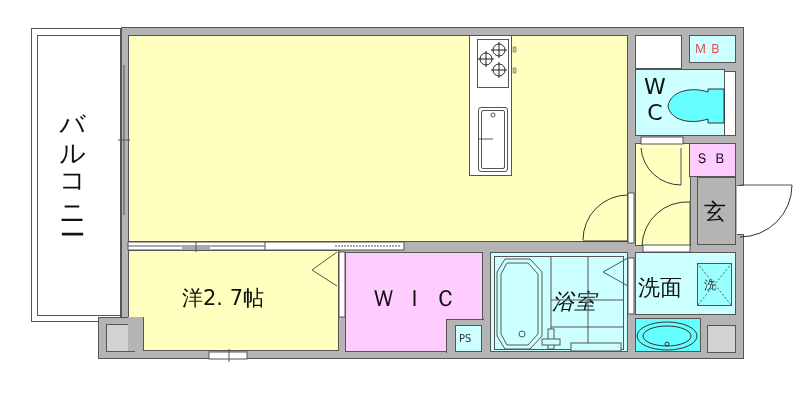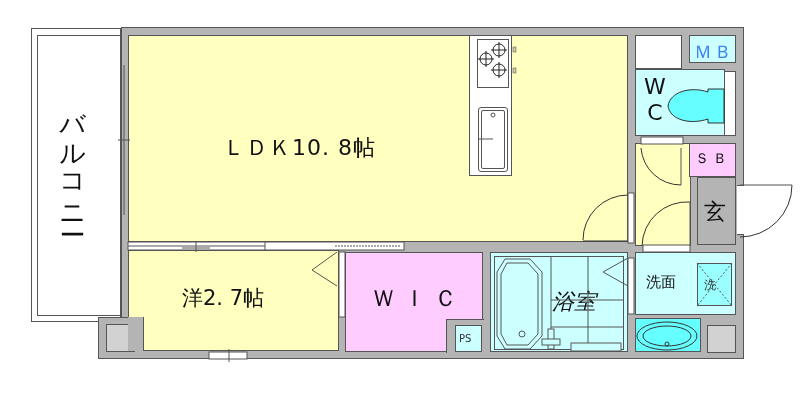--- a/index.html
+++ b/index.html
@@ -18,21 +18,20 @@
   <div class="abs" style="left:31px;top:28px;width:90px;height:294px;border:1px solid #555;background:#fff;"></div>
   <div class="abs" style="left:37px;top:35px;width:84px;height:281px;border:1px solid #555;background:#fff;"></div>
   <div class="room-label" style="left:62px;top:95px;width:30px;font-size:26px;line-height:38px;writing-mode:vertical-rl;text-orientation:upright;letter-spacing:2px;">バルコニー</div>
 
   <div class="abs wall" style="left:121px;top:27px;width:623px;height:332px;border:1px solid #555;"></div>
 
   <div class="abs wall" style="left:98px;top:317px;width:46px;height:42px;border:1px solid #555;border-right:none;"></div>
   <div class="abs" style="left:106px;top:324px;width:29px;height:28px;background:#d2d2d2;border:1px solid #555;"></div>
 
   <div class="abs" style="left:128px;top:35px;width:500px;height:207px;background:#ffffc0;border:1px solid #555;"></div>
-  <div class="room-label" style="left:223px;top:133px;font-size:22px;letter-spacing:1px;">ＬＤＫ10. 8帖</div>
 
   <div class="abs" style="left:469px;top:35px;width:43px;height:141px;background:#fff;border:1px solid #555;"></div>
   <div class="abs" style="left:477px;top:39px;width:32px;height:49px;border:1px solid #555;background:#fff;"></div>
   <div class="abs" style="left:478px;top:107px;width:30px;height:65px;border:1px solid #555;border-radius:3px;background:#fff;"></div>
   <div class="abs" style="left:481px;top:110px;width:24px;height:59px;border:1px solid #555;border-radius:2px;"></div>
 
   <div class="abs" style="left:128px;top:250px;width:211px;height:101px;background:#ffffc0;border:1px solid #555;"></div>
   <div class="abs" style="left:128px;top:317px;width:16px;height:34px;background:#b4b4b4;border-right:1px solid #555;"></div>
   <div class="room-label" style="left:182px;top:284px;font-size:21px;text-align:center;">洋2. 7帖</div>
 
@@ -41,29 +40,29 @@
   <div class="room-label" style="left:372px;top:283px;font-size:23px;letter-spacing:8px;font-family:Liberation Mono, monospace;">ＷＩＣ</div>
 
   <div class="abs" style="left:455px;top:325px;width:27px;height:27px;background:#ccffff;border:1px solid #555;"></div>
   <div class="room-label" style="left:459px;top:333px;font-size:10px;color:#333;">PS</div>
 
   <div class="abs" style="left:490px;top:252px;width:138px;height:100px;background:#ccffff;border:1px solid #555;"></div>
   <div class="abs" style="left:494px;top:256px;width:130px;height:94px;border:1px solid #555;"></div>
   <div class="room-label" style="left:552px;top:287px;font-size:22px;font-style:italic;">浴室</div>
 
   <div class="abs" style="left:635px;top:252px;width:101px;height:63px;background:#ccffff;border:1px solid #555;"></div>
-  <div class="room-label" style="left:638px;top:273px;font-size:15px;margin-left:8px;">洗面</div>
+  <div class="room-label" style="left:638px;top:273px;font-size:22px;">洗面</div>
   <div class="abs" style="left:697px;top:263px;width:35px;height:43px;background:#99ffff;border:1px solid #555;"></div>
   <div class="room-label" style="left:704px;top:277px;font-size:12px;color:#333;">洗</div>
   <div class="abs" style="left:635px;top:318px;width:66px;height:34px;background:#66ffff;border:1px solid #555;"></div>
   <div class="abs" style="left:707px;top:325px;width:29px;height:28px;background:#d2d2d2;border:1px solid #555;"></div>
 
   <div class="abs" style="left:635px;top:35px;width:47px;height:34px;background:#fff;border:1px solid #555;"></div>
   <div class="abs" style="left:689px;top:35px;width:47px;height:28px;background:#ccffff;border:1px solid #555;"></div>
-  <div class="room-label" style="left:694px;top:40px;font-size:18px;color:#3b82f6;letter-spacing:2px;">ＭＢ</div>
+  <div class="room-label" style="left:694px;top:40px;font-size:13px;color:#ef4444;letter-spacing:2px;">ＭＢ</div>
   <div class="abs" style="left:635px;top:69px;width:90px;height:67px;background:#ccffff;border:1px solid #555;"></div>
   <div class="abs" style="left:724px;top:71px;width:12px;height:65px;background:#fff;border:1px solid #555;"></div>
   <div class="room-label" style="left:641px;top:74px;font-size:22px;line-height:26px;text-align:center;width:28px;">
     <div>W</div>
     <div>C</div>
   </div>
 
   <div class="abs" style="left:635px;top:143px;width:56px;height:103px;background:#ffffc0;border:1px solid #555;"></div>
 
   <div class="abs" style="left:689px;top:143px;width:47px;height:34px;background:#ffccff;border:1px solid #555;"></div>

